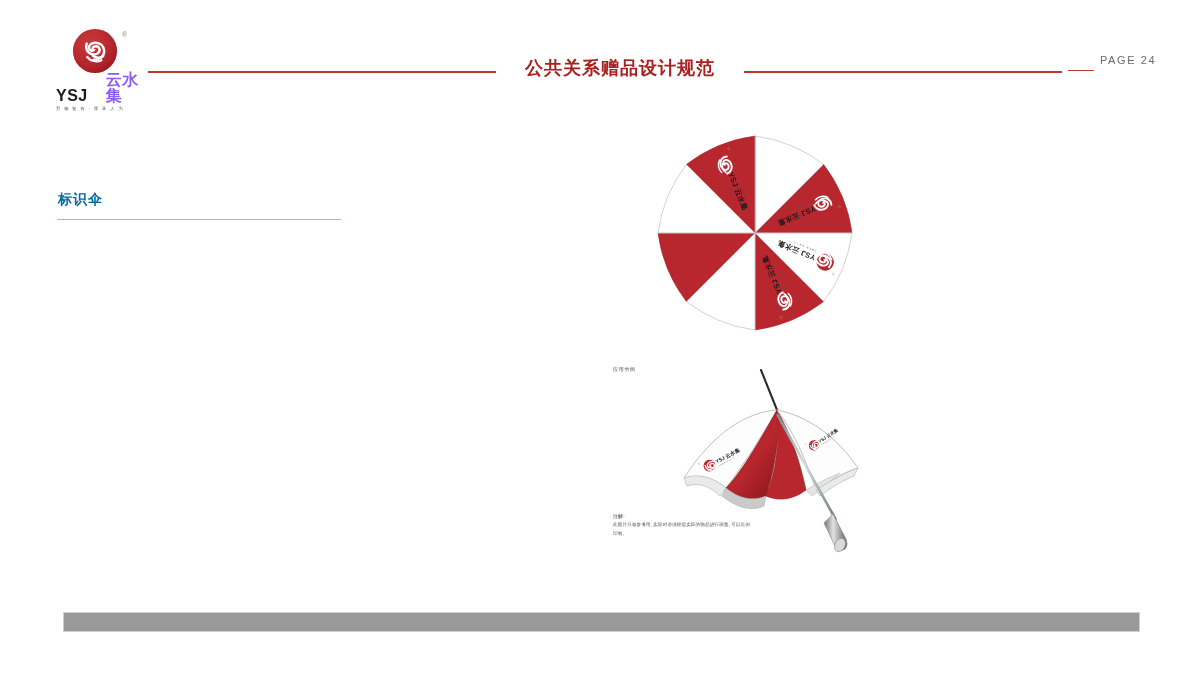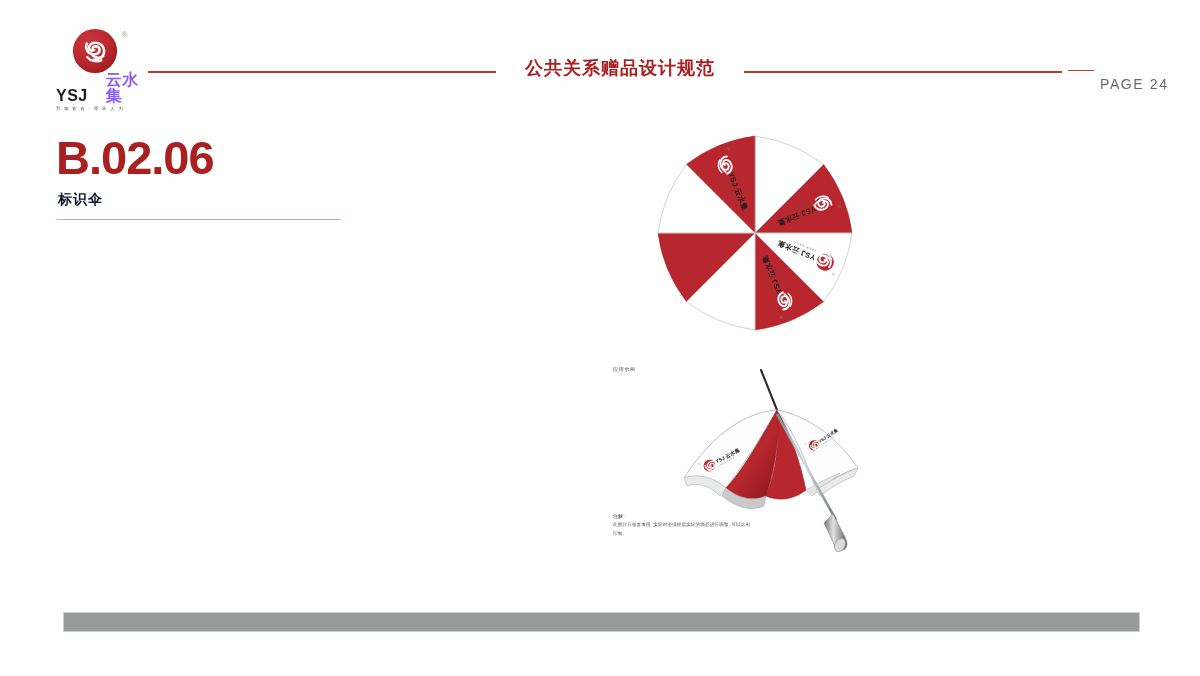--- a/index.html
+++ b/index.html
@@ -47,33 +47,33 @@
   .header-title {
     position:absolute; left:500px; top:58px; width:240px;
     text-align:center; font-size:18px; font-weight:bold;
     color:#a8201f; letter-spacing:1px; line-height:1.2;font-family:Liberation Serif, serif;
   }
   .rule-page {
     position:absolute; left:1068px; top:70px; width:26px; height:1.4px;
     background:#c0392b;
   }
   .page-label {
-    position:absolute; left:1100px; top:77px;
-    font-size:14px; color:#6b6b6b; letter-spacing:1.6px; line-height:1;
+    position:absolute; left:1100px; top:55px;
+    font-size:11px; color:#6b6b6b; letter-spacing:1.6px; line-height:1;
   }
 
   
   .section-code {
     position:absolute; left:56px; top:134px;
     font-size:47px; font-weight:bold; color:#a8201f;
     letter-spacing:-1px; line-height:1;
   }
   .section-name {
     position:absolute; left:58px; top:192px;
-    font-size:14px; font-weight:bold; color:#0f172a;
+    font-size:14px; font-weight:bold; color:#0369a1;
     letter-spacing:1px; line-height:1;
   }
   .divider {
     position:absolute; left:57px; top:219px; width:284px; height:1px;
     background:#d8a7a4;
   }
   .body-text {
     position:absolute; left:57px; top:240px; width:300px;
     font-size:12.2px; color:#3b3b3b; line-height:2.05;
     letter-spacing:0.2px; text-align:justify;
@@ -136,21 +136,20 @@
       </div>
     </div>
 
     <div class="rule-left"></div>
     <div class="header-title">公共关系赠品设计规范</div>
     <div class="rule-right"></div>
     <div class="rule-page"></div>
     <div class="page-label">PAGE  24</div>
   </div>
 
-  <div class="section-code">B.02.06</div>
   <div class="section-name">标识伞</div>
   <div class="divider"></div>
 
   <div class="umbrella-top">
     <svg viewBox="0 0 270 215" width="270" height="215">
       <defs>
 
         <g id="panellogo">
           <circle cx="0" cy="0" r="8.6" fill="#b8272d"></circle>
           <path d="M-5.4 -3.2 C-7 1 -4.6 5 0.2 5.8 C4.4 6.5 7 4 6.6 1.2

